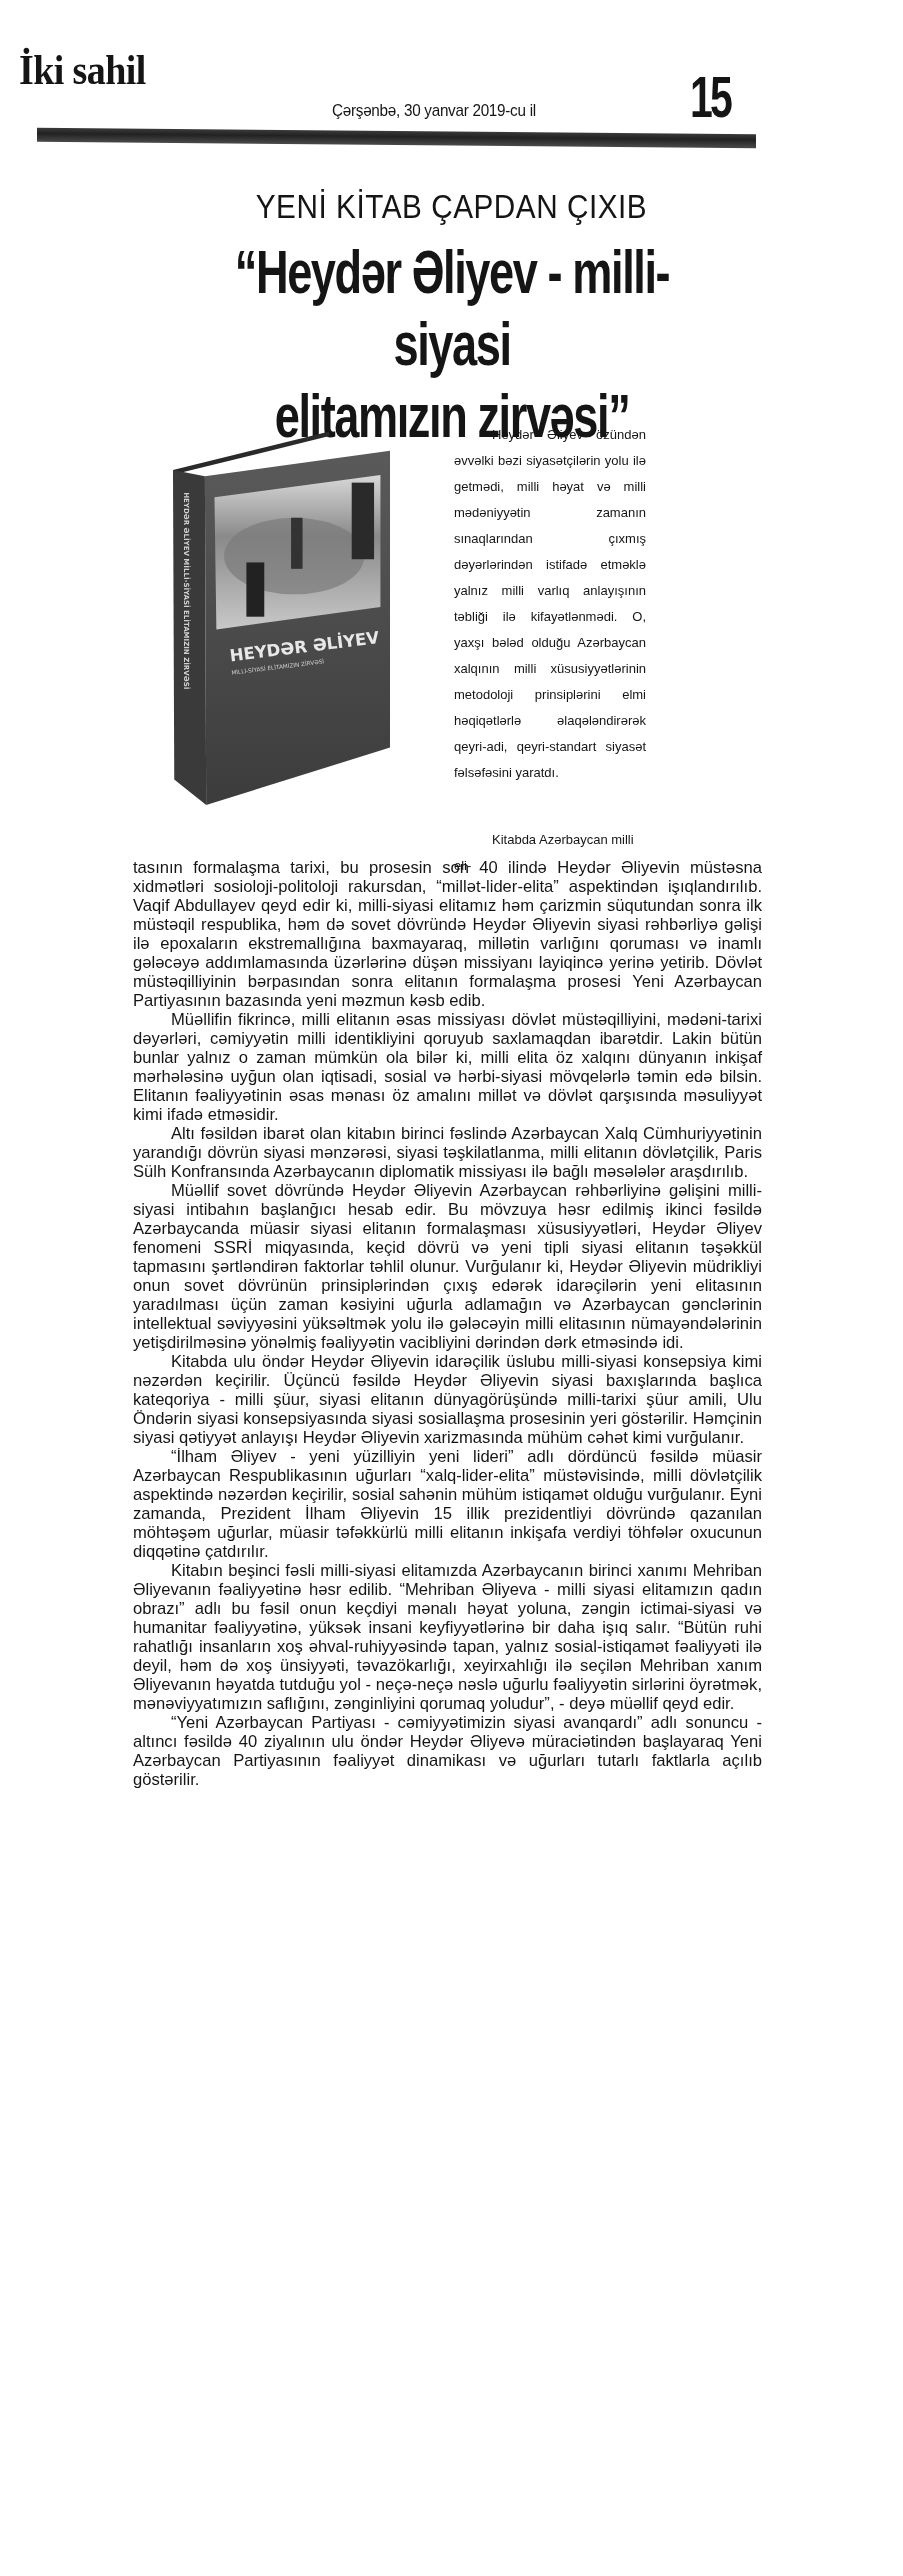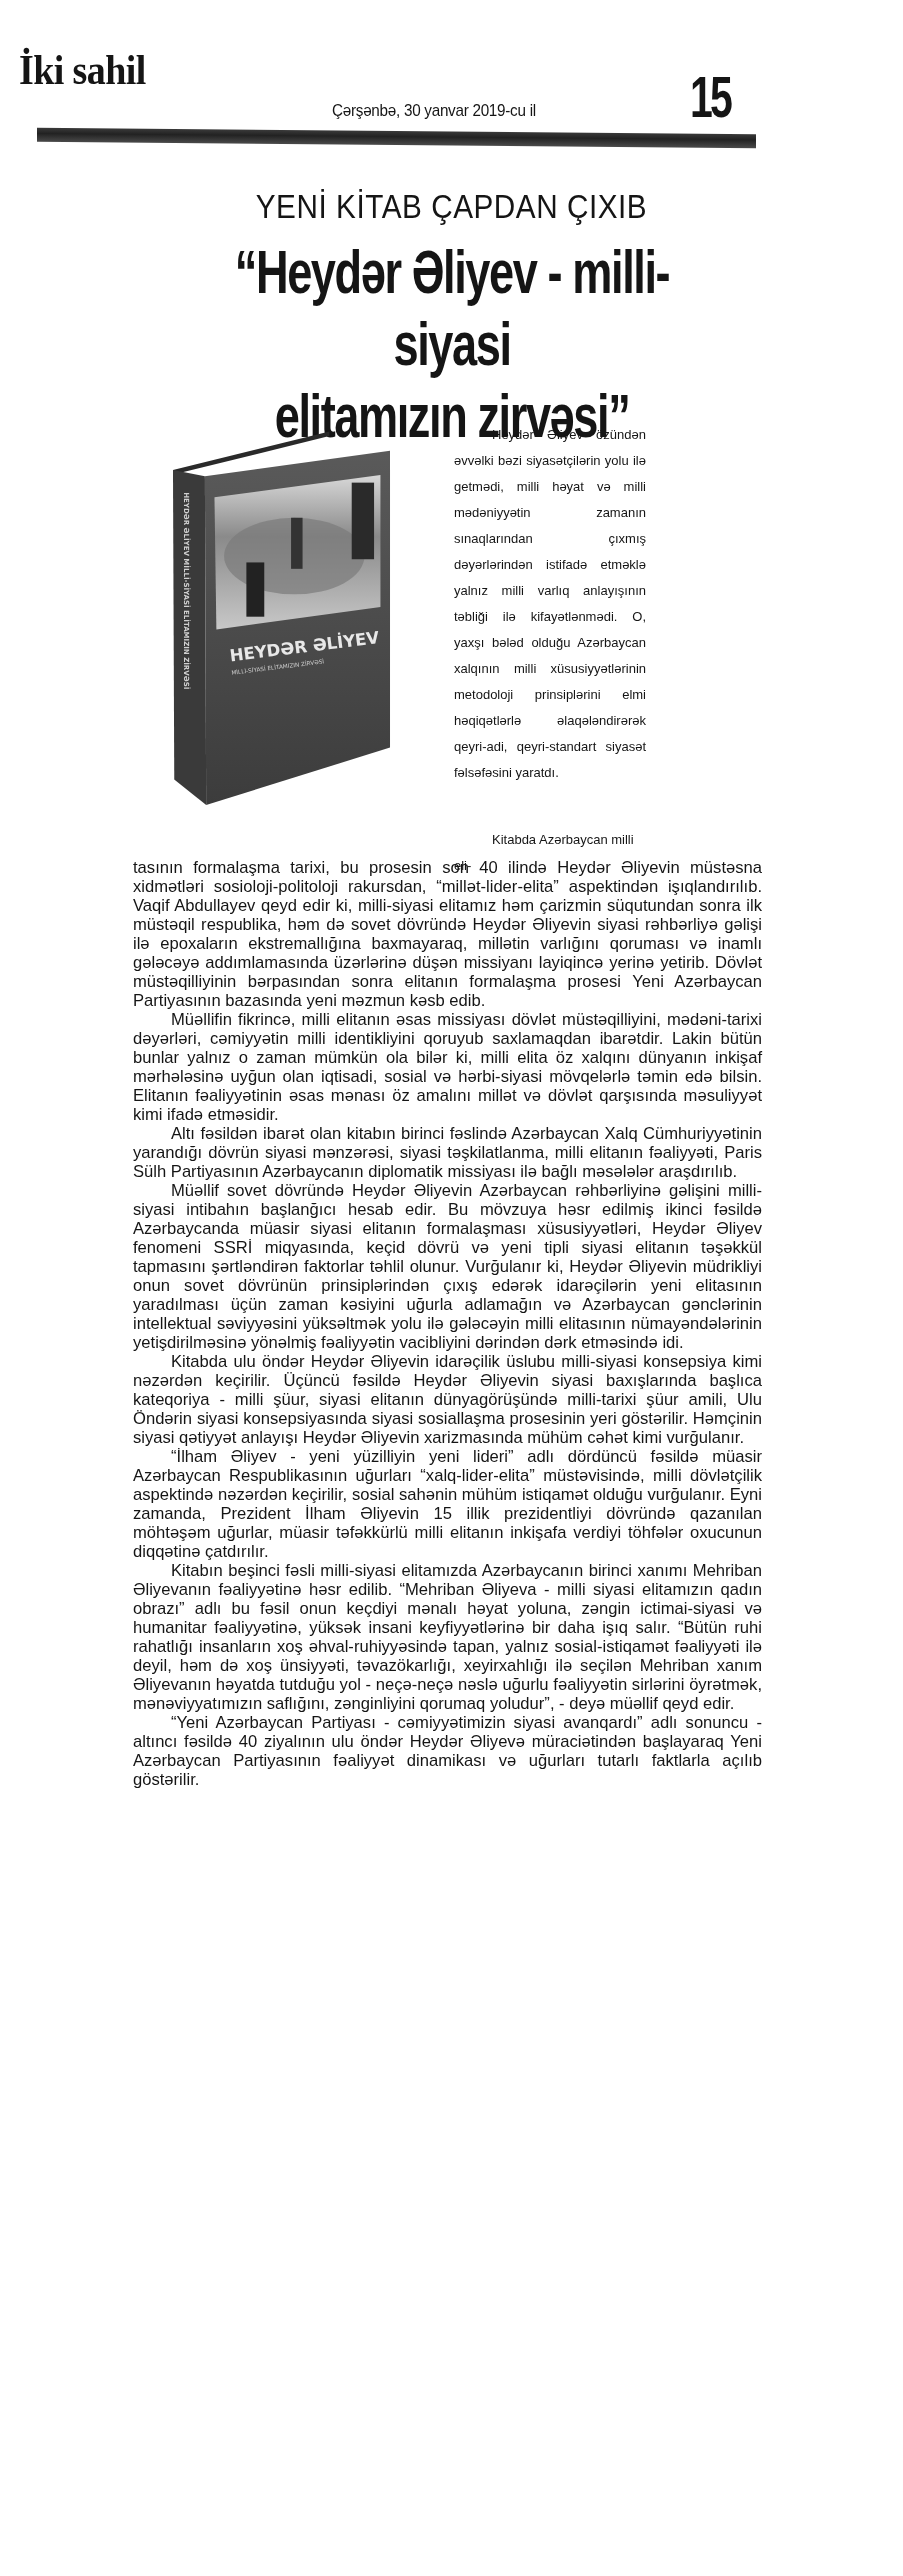--- a/index.html
+++ b/index.html
@@ -64,20 +64,20 @@
 </div>
 
 <div class="col-right">
   <p>Heydər Əliyev özündən əvvəlki bəzi siyasətçilərin yolu ilə getmədi, milli həyat və milli mədəniyyətin zamanın sınaqlarından çıxmış dəyərlərindən istifadə etməklə yalnız milli varlıq anlayışının təbliği ilə kifayətlənmədi. O, yaxşı bələd olduğu Azərbaycan xalqının milli xüsusiyyətlərinin metodoloji prinsiplərini elmi həqiqətlərlə əlaqələndirərək qeyri-adi, qeyri-standart siyasət fəlsəfəsini yaratdı.</p>
   <p style="text-align:left;margin-top:41px;">Kitabda Azərbaycan milli eli-</p>
 </div>
 
 <div class="col-full">
   <p class="cont">tasının formalaşma tarixi, bu prosesin son 40 ilində Heydər Əliyevin müstəsna xidmətləri sosioloji-politoloji rakursdan, “millət-lider-elita” aspektindən işıqlandırılıb. Vaqif Abdullayev qeyd edir ki, milli-siyasi elitamız həm çarizmin süqutundan sonra ilk müstəqil respublika, həm də sovet dövründə Heydər Əliyevin siyasi rəhbərliyə gəlişi ilə epoxaların ekstremallığına baxmayaraq, millətin varlığını qoruması və inamlı gələcəyə addımlamasında üzərlərinə düşən missiyanı layiqincə yerinə yetirib. Dövlət müstəqilliyinin bərpasından sonra elitanın formalaşma prosesi Yeni Azərbaycan Partiyasının bazasında yeni məzmun kəsb edib.</p>
   <p>Müəllifin fikrincə, milli elitanın əsas missiyası dövlət müstəqilliyini, mədəni-tarixi dəyərləri, cəmiyyətin milli identikliyini qoruyub saxlamaqdan ibarətdir. Lakin bütün bunlar yalnız o zaman mümkün ola bilər ki, milli elita öz xalqını dünyanın inkişaf mərhələsinə uyğun olan iqtisadi, sosial və hərbi-siyasi mövqelərlə təmin edə bilsin. Elitanın fəaliyyətinin əsas mənası öz amalını millət və dövlət qarşısında məsuliyyət kimi ifadə etməsidir.</p>
-  <p>Altı fəsildən ibarət olan kitabın birinci fəslində Azərbaycan Xalq Cümhuriyyətinin yarandığı dövrün siyasi mənzərəsi, siyasi təşkilatlanma, milli elitanın fəaliyyəti, Paris Sülh Partiyasının Azərbaycanın diplomatik missiyası ilə bağlı məsələlər araşdırılıb.</p>
+  <p>Altı fəsildən ibarət olan kitabın birinci fəslində Azərbaycan Xalq Cümhuriyyətinin yarandığı dövrün siyasi mənzərəsi, siyasi təşkilatlanma, milli elitanın dövlətçilik, Paris Sülh Konfransında Azərbaycanın diplomatik missiyası ilə bağlı məsələlər araşdırılıb.</p>
   <p>Müəllif sovet dövründə Heydər Əliyevin Azərbaycan rəhbərliyinə gəlişini milli-siyasi intibahın başlanğıcı hesab edir. Bu mövzuya həsr edilmiş ikinci fəsildə Azərbaycanda müasir siyasi elitanın formalaşması xüsusiyyətləri, Heydər Əliyev fenomeni SSRİ miqyasında, keçid dövrü və yeni tipli siyasi elitanın təşəkkül tapmasını şərtləndirən faktorlar təhlil olunur. Vurğulanır ki, Heydər Əliyevin müdrikliyi onun sovet dövrünün prinsiplərindən çıxış edərək idarəçilərin yeni elitasının yaradılması üçün zaman kəsiyini uğurla adlamağın və Azərbaycan gənclərinin intellektual səviyyəsini yüksəltmək yolu ilə gələcəyin milli elitasının nümayəndələrinin yetişdirilməsinə yönəlmiş fəaliyyətin vacibliyini dərindən dərk etməsində idi.</p>
   <p>Kitabda ulu öndər Heydər Əliyevin idarəçilik üslubu milli-siyasi konsepsiya kimi nəzərdən keçirilir. Üçüncü fəsildə Heydər Əliyevin siyasi baxışlarında başlıca kateqoriya - milli şüur, siyasi elitanın dünyagörüşündə milli-tarixi şüur amili, Ulu Öndərin siyasi konsepsiyasında siyasi sosiallaşma prosesinin yeri göstərilir. Həmçinin siyasi qətiyyət anlayışı Heydər Əliyevin xarizmasında mühüm cəhət kimi vurğulanır.</p>
   <p>“İlham Əliyev - yeni yüzilliyin yeni lideri” adlı dördüncü fəsildə müasir Azərbaycan Respublikasının uğurları “xalq-lider-elita” müstəvisində, milli dövlətçilik aspektində nəzərdən keçirilir, sosial sahənin mühüm istiqamət olduğu vurğulanır. Eyni zamanda, Prezident İlham Əliyevin 15 illik prezidentliyi dövründə qazanılan möhtəşəm uğurlar, müasir təfəkkürlü milli elitanın inkişafa verdiyi töhfələr oxucunun diqqətinə çatdırılır.</p>
   <p>Kitabın beşinci fəsli milli-siyasi elitamızda Azərbaycanın birinci xanımı Mehriban Əliyevanın fəaliyyətinə həsr edilib. “Mehriban Əliyeva - milli siyasi elitamızın qadın obrazı” adlı bu fəsil onun keçdiyi mənalı həyat yoluna, zəngin ictimai-siyasi və humanitar fəaliyyətinə, yüksək insani keyfiyyətlərinə bir daha işıq salır. “Bütün ruhi rahatlığı insanların xoş əhval-ruhiyyəsində tapan, yalnız sosial-istiqamət fəaliyyəti ilə deyil, həm də xoş ünsiyyəti, təvazökarlığı, xeyirxahlığı ilə seçilən Mehriban xanım Əliyevanın həyatda tutduğu yol - neçə-neçə nəslə uğurlu fəaliyyətin sirlərini öyrətmək, mənəviyyatımızın saflığını, zənginliyini qorumaq yoludur”, - deyə müəllif qeyd edir.</p>
   <p>“Yeni Azərbaycan Partiyası - cəmiyyətimizin siyasi avanqardı” adlı sonuncu - altıncı fəsildə 40 ziyalının ulu öndər Heydər Əliyevə müraciətindən başlayaraq Yeni Azərbaycan Partiyasının fəaliyyət dinamikası və uğurları tutarlı faktlarla açılıb göstərilir.</p>
 </div>
 
 
 </body></html>

